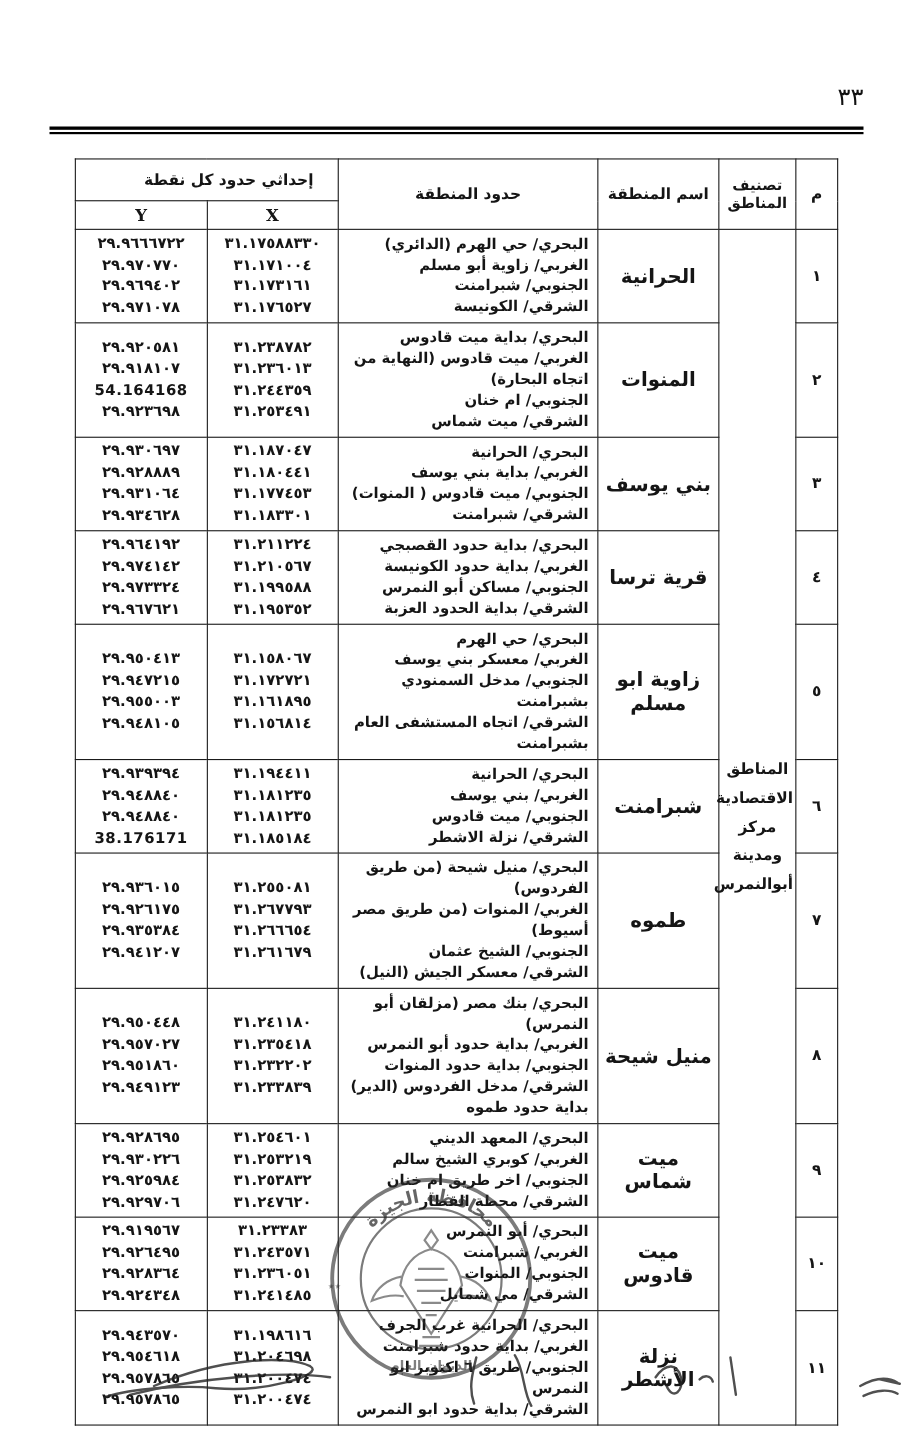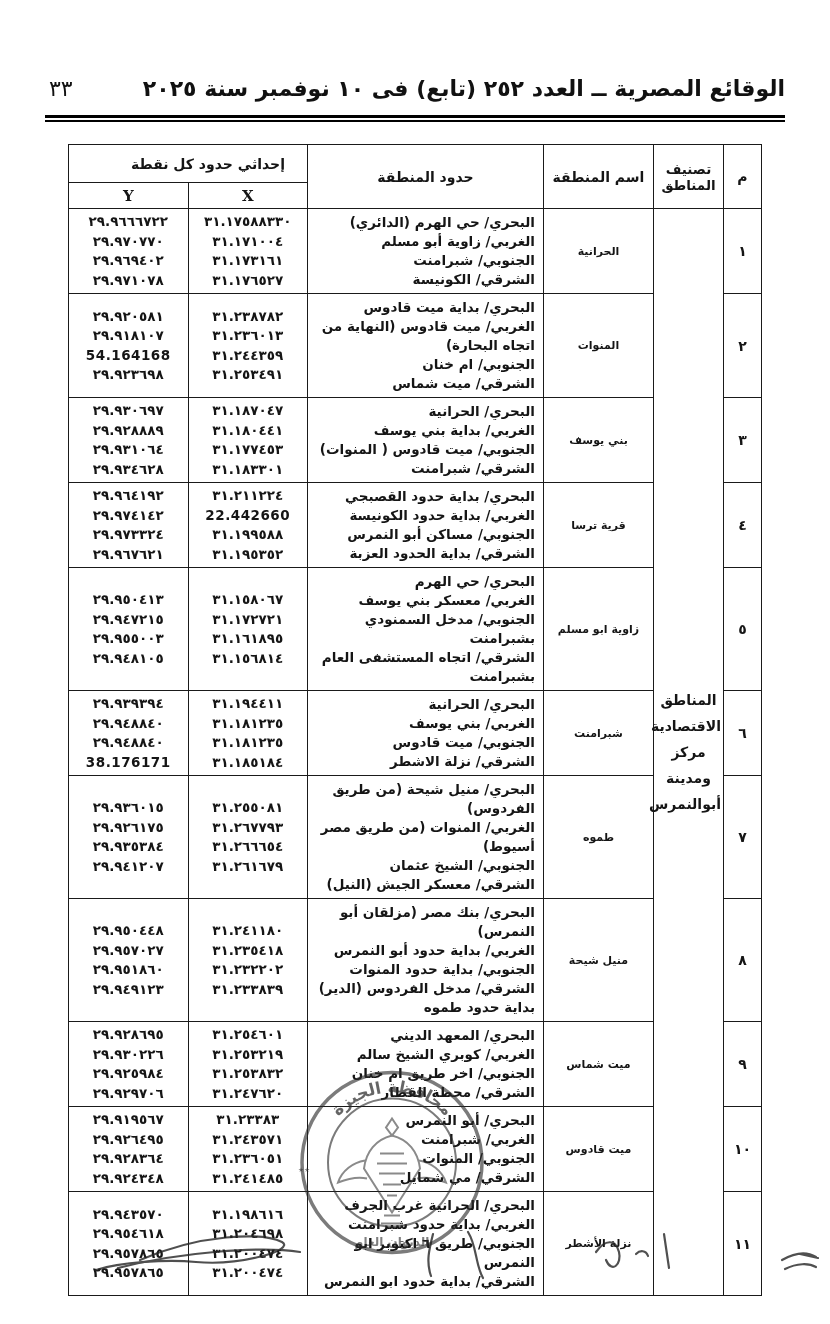--- a/index.html
+++ b/index.html
@@ -32,41 +32,40 @@
   }
   th.h-num   { width:38px;  font-size:14px; }
   th.h-class { width:70px;  font-size:13.5px; padding:2px 3px; }
   th.h-name  { width:110px; font-size:14px; }
   th.h-bounds{ width:236px; font-size:14px; }
   th.h-x, th.h-y { width:120px; font-size:15px; font-family:"DejaVu Serif", serif; }
   th.h-coords { font-size:14px; height:38px;padding-left:40px; }
   tr.subhead th { height:26px; }
   td.c-num  { text-align:center; font-size:14px; }
   td.c-class{ text-align:center; font-size:14px; line-height:26px; padding:4px 2px; }
-  td.c-name { text-align:center; font-size:11px; padding:2px 3px; }
+  td.c-name { text-align:center; font-size:18px; padding:2px 3px; }
   td.c-bounds { padding:4px 8px 4px 4px; }
   td.c-bounds div { font-size:13.5px; line-height:19px; }
   td.c-x, td.c-y { text-align:center; padding:3px 2px; }
   td.c-x div, td.c-y div { font-size:13.5px; line-height:19.5px; letter-spacing:0.5px; }
   th { text-align:center; }
 
   
   .stamp { position:absolute; left:292px; top:1058px; width:200px; height:205px;
            pointer-events:none; }
   
   .sig-layer { position:absolute; left:0; top:1222px; width:830px; height:102px;
                pointer-events:none; }
 </style>
 </head>
 <body>
 
 <div class="page">
 
   <div class="running-head">
-    <span class="head-title">الوقائع المصرية ــ العدد ٢٥٢ (تابع) فى ١٠ نوفمبر سنة ٢٠٢٥</span>
     <span class="page-num">٣٣</span>
   </div>
   <div class="double-rule"></div>
 
   <table class="coords">
     <thead>
       <tr>
         <th class="h-num" rowspan="2">م</th>
         <th class="h-class" rowspan="2">تصنيف المناطق</th>
         <th class="h-name" rowspan="2">اسم المنطقة</th>
@@ -150,21 +149,21 @@
           <td class="c-num">٤</td>
           <td class="c-name">قرية ترسا</td>
           <td class="c-bounds">
             <div>البحري/ بداية حدود القصبجي</div>
             <div>الغربي/ بداية حدود الكونيسة</div>
             <div>الجنوبي/ مساكن أبو النمرس</div>
             <div>الشرقي/ بداية الحدود العزبة</div>
           </td>
           <td class="c-x">
             <div>٣١.٢١١٢٢٤</div>
-            <div>22.442660</div>
+            <div>٣١.٢١٠٥٦٧</div>
             <div>٣١.١٩٩٥٨٨</div>
             <div>٣١.١٩٥٣٥٢</div>
           </td>
           <td class="c-y">
             <div>٢٩.٩٦٤١٩٢</div>
             <div>٢٩.٩٧٤١٤٢</div>
             <div>٢٩.٩٧٣٣٢٤</div>
             <div>٢٩.٩٦٧٦٢١</div>
           </td>
         </tr>

